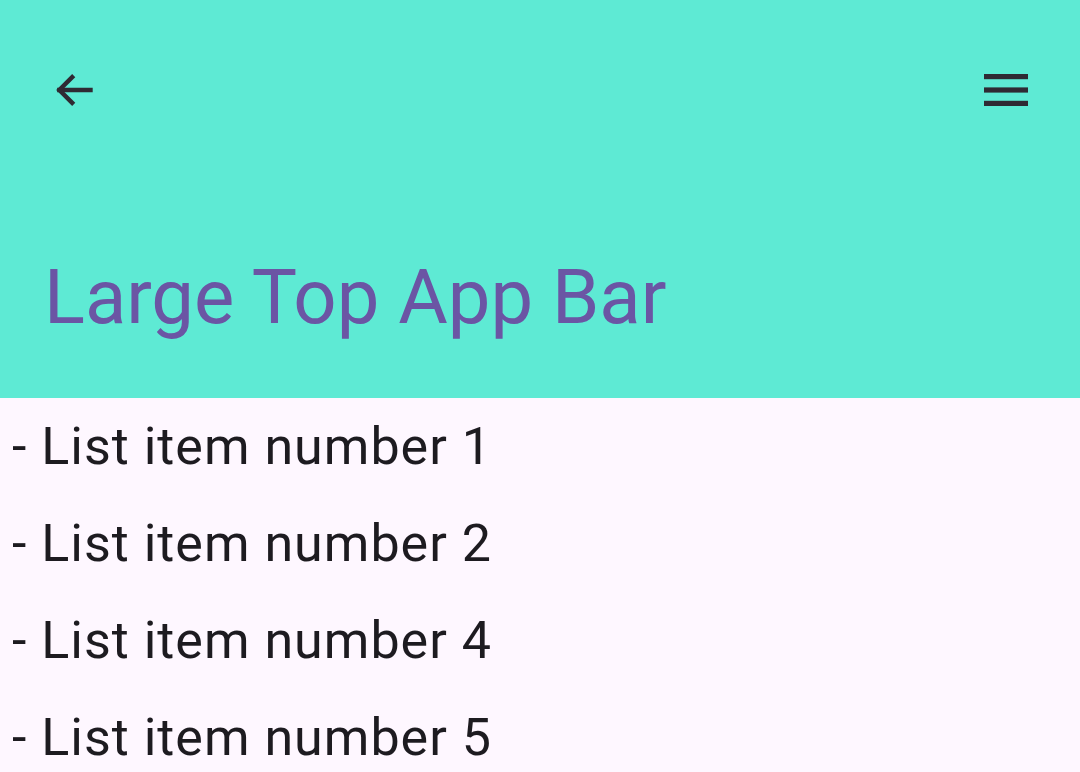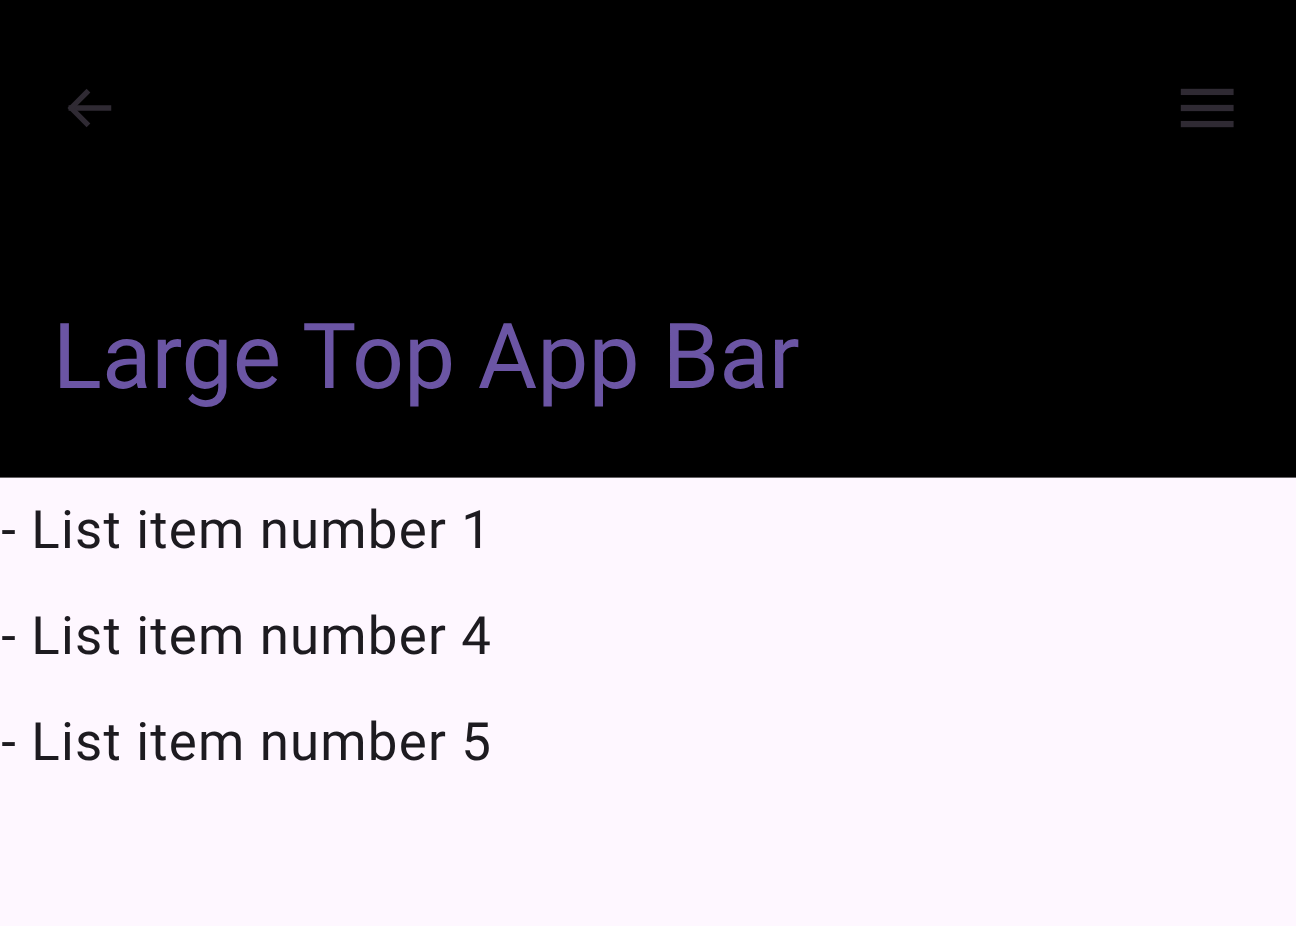--- a/index.html
+++ b/index.html
@@ -8,21 +8,21 @@
       box-sizing: border-box;
     }
     body {
       width: 1080px;
       height: 772px;
       font-family: Roboto, -apple-system, BlinkMacSystemFont, "Segoe UI", Helvetica, Arial, sans-serif;
       background: #fef7ff;
       overflow: hidden;
     }
     .app-bar {
-      background: #000000;
+      background: #5eead4;
       height: 398px;
       position: relative;
       width: 100%;
     }
     .app-bar-top-row {
       display: flex;
       justify-content: space-between;
       align-items: center;
       padding: 60px 50px 0 50px;
       height: 120px;
@@ -59,24 +59,24 @@
       left: 44px;
       font-size: 76px;
       font-weight: 400;
       color: #6b55a4;
       letter-spacing: 0px;
     }
     .list-area {
       padding: 0;
     }
     .list-item {
-      font-size: 44px;
+      font-size: 52px;
       font-weight: 400;
       color: #1d1b20;
-      padding: 18px 0 18px 1px;
+      padding: 18px 0 18px 12px;
       letter-spacing: 1px;
     }
   </style>
 </head>
 <body>
 
 <div class="app-bar">
   <div class="app-bar-top-row">
     <div class="back-button">
       <svg viewBox="0 0 24 24" fill="none" stroke="currentColor" stroke-width="2.4" stroke-linecap="square" stroke-linejoin="miter">
@@ -90,15 +90,16 @@
         <rect x="1" y="10.7" width="22" height="2.6"></rect>
         <rect x="1" y="17.4" width="22" height="2.6"></rect>
       </svg>
     </div>
   </div>
   <div class="app-bar-title">Large Top App Bar</div>
 </div>
 
 <div class="list-area">
   <div class="list-item">- List item number 1</div>
+  <div class="list-item">- List item number 2</div>
   <div class="list-item">- List item number 4</div>
   <div class="list-item">- List item number 5</div>
 </div>
 
 </body></html>

